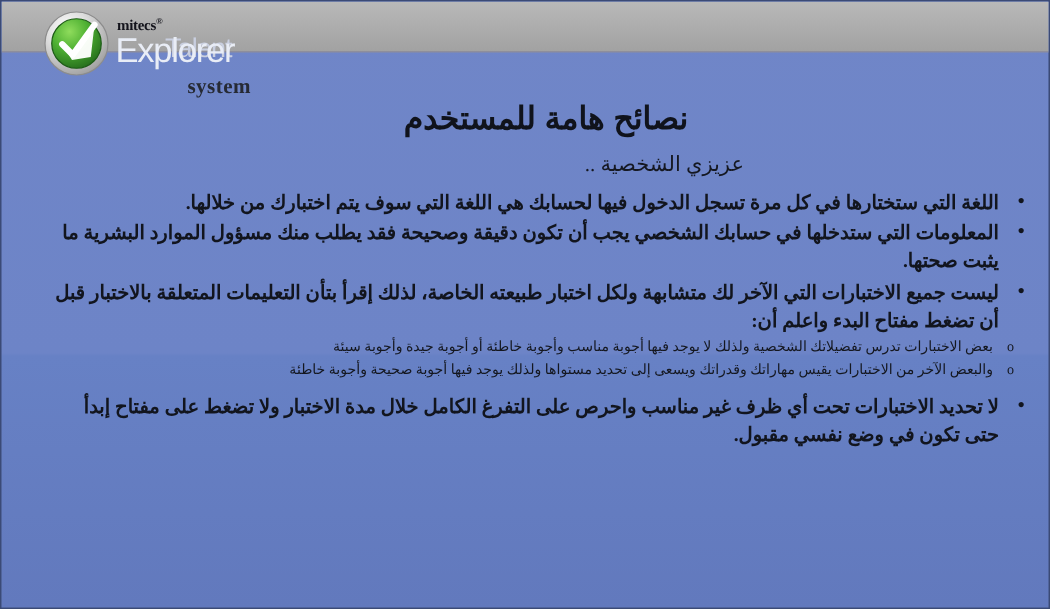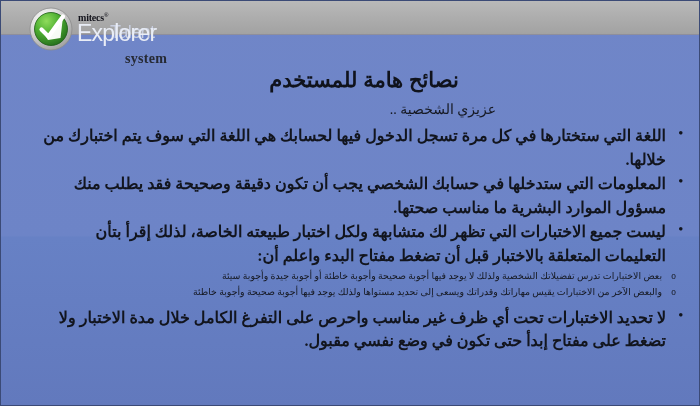--- a/index.html
+++ b/index.html
@@ -143,21 +143,21 @@
 
   ul.bullets {
     list-style: none;
     margin: 6px 28px 0 20px;
     padding: 0;
   }
 
   ul.bullets > li {
     position: relative;
     font-family: "Liberation Serif", serif;
-    font-size: 16px;
+    font-size: 13px;
     font-weight: bold;
     color: #12151e;
     line-height: 1.47;
     padding-right: 20px;
     margin-bottom: 1px;
     text-align: right;
   }
 
   ul.bullets > li::before {
     content: "\2022";
@@ -235,26 +235,26 @@
   </div>
 
   <div class="content">
 
     <div class="slide-title">نصائح هامة للمستخدم</div>
 
     <div class="salutation">عزيزي الشخصية ..</div>
 
     <ul class="bullets">
       <li>اللغة التي ستختارها في كل مرة تسجل الدخول فيها لحسابك هي اللغة التي سوف يتم اختبارك من خلالها.</li>
-      <li>المعلومات التي ستدخلها في حسابك الشخصي يجب أن تكون دقيقة وصحيحة فقد يطلب منك مسؤول الموارد البشرية ما مناسب صحتها.</li>
-      <li>ليست جميع الاختبارات التي تظهر لك متشابهة ولكل اختبار طبيعته الخاصة، لذلك إقرأ بتأن التعليمات المتعلقة بالاختبار قبل أن تضغط مفتاح البدء واعلم أن:</li>
+      <li>المعلومات التي ستدخلها في حسابك الشخصي يجب أن تكون دقيقة وصحيحة فقد يطلب منك مسؤول الموارد البشرية ما يثبت صحتها.</li>
+      <li>ليست جميع الاختبارات التي الآخر لك متشابهة ولكل اختبار طبيعته الخاصة، لذلك إقرأ بتأن التعليمات المتعلقة بالاختبار قبل أن تضغط مفتاح البدء واعلم أن:</li>
     </ul>
 
     <ul class="subbullets">
-      <li>بعض الاختبارات تدرس تفضيلاتك الشخصية ولذلك لا يوجد فيها أجوبة صحيحة وأجوبة خاطئة أو أجوبة جيدة وأجوبة سيئة</li>
+      <li>بعض الاختبارات تدرس تفضيلاتك الشخصية ولذلك لا يوجد فيها أجوبة مناسب وأجوبة خاطئة أو أجوبة جيدة وأجوبة سيئة</li>
       <li>والبعض الآخر من الاختبارات يقيس مهاراتك وقدراتك ويسعى إلى تحديد مستواها ولذلك يوجد فيها أجوبة صحيحة وأجوبة خاطئة</li>
     </ul>
 
     <ul class="bullets tail-bullets">
       <li>لا تحديد الاختبارات تحت أي ظرف غير مناسب واحرص على التفرغ الكامل خلال مدة الاختبار ولا تضغط على مفتاح إبدأ حتى تكون في وضع نفسي مقبول.</li>
     </ul>
 
   </div>
 </div>
 

